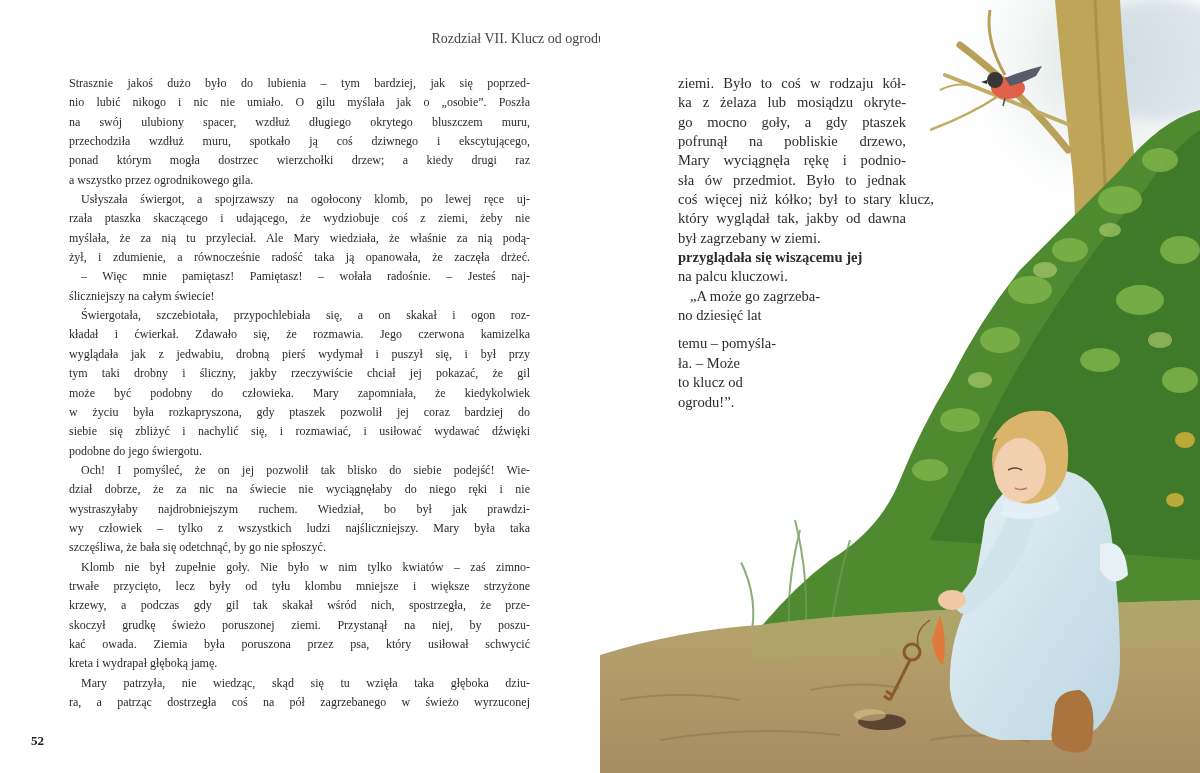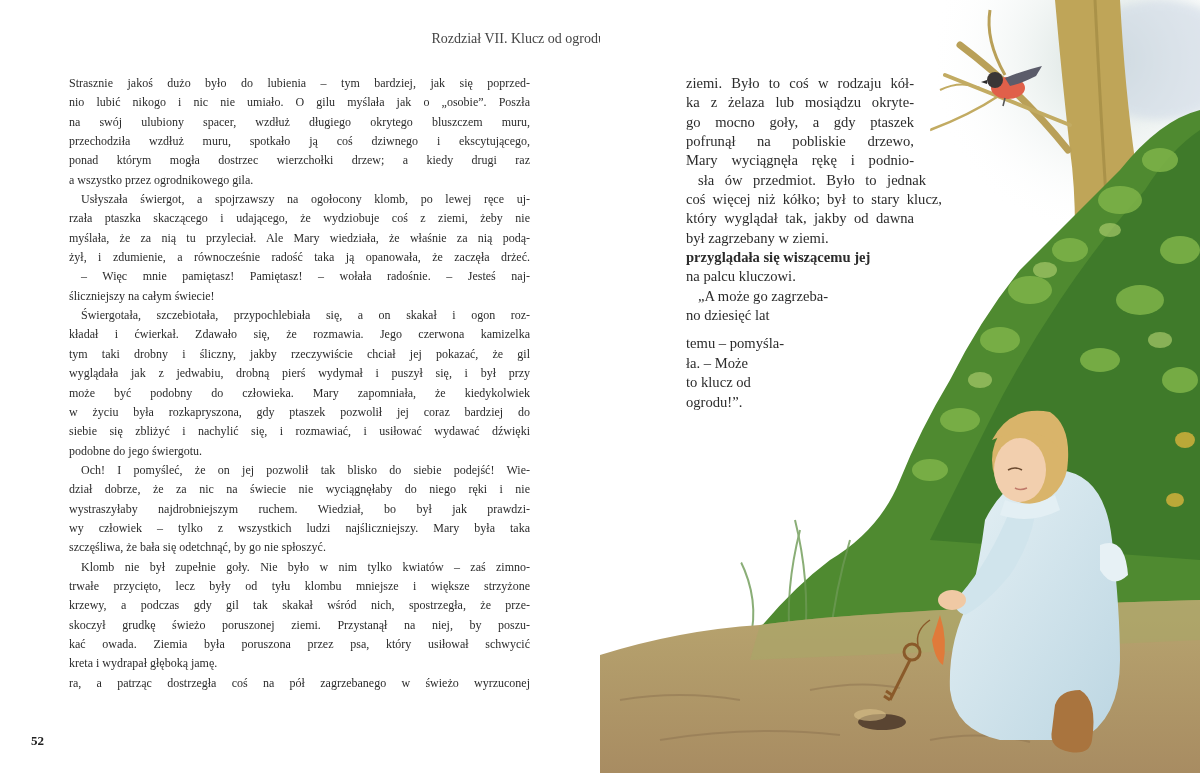--- a/index.html
+++ b/index.html
@@ -26,21 +26,21 @@
     font-size: 12px; line-height: 19.35px;
   }
   .body-left .line, .body-right .line {
     display: block; white-space: nowrap; text-align: justify; text-align-last: justify;
     height: 19.35px;
   }
   .body-left .line.last, .body-right .line.last { text-align-last: left; }
   .body-left .line.indent, .body-right .line.indent { padding-left: 12px; }
 
   .body-right {
-    position: absolute; left: 86px; top: 74px;
+    position: absolute; left: 78px; top: 74px;
     font-size: 14.6px; line-height: 19.35px; z-index: 3;
   }
 
   
   .illustration { position: absolute; inset: 0; z-index: 1; }
   .illustration svg { position: absolute; left: 0; top: 0; }
 </style>
 </head>
 <body>
 
@@ -56,37 +56,38 @@
         <span class="line" style="width: 461px;">ponad którym mogła dostrzec wierzchołki drzew; a kiedy drugi raz</span>
         <span class="line last" style="width: 461px;">a wszystko przez ogrodnikowego gila.</span>
         <span class="line indent" style="width: 449px;">Usłyszała świergot, a spojrzawszy na ogołocony klomb, po lewej ręce uj-</span>
         <span class="line" style="width: 461px;">rzała ptaszka skaczącego i udającego, że wydziobuje coś z ziemi, żeby nie</span>
         <span class="line" style="width: 461px; font-family: Liberation Serif, serif;">myślała, że za nią tu przyleciał. Ale Mary wiedziała, że właśnie za nią podą-</span>
         <span class="line" style="width: 461px;">żył, i zdumienie, a równocześnie radość taka ją opanowała, że zaczęła drżeć.</span>
         <span class="line indent" style="width: 449px;">– Więc mnie pamiętasz! Pamiętasz! – wołała radośnie. – Jesteś naj-</span>
         <span class="line last" style="width: 461px;">śliczniejszy na całym świecie!</span>
         <span class="line indent" style="width: 449px;">Świergotała, szczebiotała, przypochlebiała się, a on skakał i ogon roz-</span>
         <span class="line" style="width: 461px;">kładał i ćwierkał. Zdawało się, że rozmawia. Jego czerwona kamizelka</span>
+        <span class="line" style="width: 461px;">wyglądała jak z jedwabiu, drobną pierś wydymał i puszył się, i był przy</span>
         <span class="line" style="width: 461px;">tym taki drobny i śliczny, jakby rzeczywiście chciał jej pokazać, że gil</span>
-        <span class="line" style="width: 461px;">wyglądała jak z jedwabiu, drobną pierś wydymał i puszył się, i był przy</span>
         <span class="line" style="width: 461px;">może być podobny do człowieka. Mary zapomniała, że kiedykolwiek</span>
         <span class="line" style="width: 461px;">w życiu była rozkapryszona, gdy ptaszek pozwolił jej coraz bardziej do</span>
         <span class="line" style="width: 461px;">siebie się zbliżyć i nachylić się, i rozmawiać, i usiłować wydawać dźwięki</span>
         <span class="line last" style="width: 461px;">podobne do jego świergotu.</span>
         <span class="line indent" style="width: 449px;">Och! I pomyśleć, że on jej pozwolił tak blisko do siebie podejść! Wie-</span>
         <span class="line" style="width: 461px;">dział dobrze, że za nic na świecie nie wyciągnęłaby do niego ręki i nie</span>
         <span class="line" style="width: 461px;">wystraszyłaby najdrobniejszym ruchem. Wiedział, bo był jak prawdzi-</span>
         <span class="line" style="width: 461px;">wy człowiek – tylko z wszystkich ludzi najśliczniejszy. Mary była taka</span>
         <span class="line last" style="width: 461px;">szczęśliwa, że bała się odetchnąć, by go nie spłoszyć.</span>
         <span class="line indent" style="width: 449px;">Klomb nie był zupełnie goły. Nie było w nim tylko kwiatów – zaś zimno-</span>
         <span class="line" style="width: 461px;">trwałe przycięto, lecz były od tyłu klombu mniejsze i większe strzyżone</span>
         <span class="line" style="width: 461px;">krzewy, a podczas gdy gil tak skakał wśród nich, spostrzegła, że prze-</span>
         <span class="line" style="width: 461px;">skoczył grudkę świeżo poruszonej ziemi. Przystanął na niej, by poszu-</span>
         <span class="line" style="width: 461px;">kać owada. Ziemia była poruszona przez psa, który usiłował schwycić</span>
         <span class="line last" style="width: 461px;">kreta i wydrapał głęboką jamę.</span>
+        <span class="line indent" style="width: 449px;">Mary patrzyła, nie wiedząc, skąd się tu wzięła taka głęboka dziu-</span>
         <span class="line" style="width: 461px;">ra, a patrząc dostrzegła coś na pół zagrzebanego w świeżo wyrzuconej</span>
       </div>
     <div class="page-number">52</div>
   </div>
 
   <div class="page-right">
     <div class="illustration">
       <svg width="600" height="773" viewBox="0 0 600 773" xmlns="http://www.w3.org/2000/svg">
         <defs>
           <radialGradient id="skyG" cx="70%" cy="20%" r="60%">
@@ -203,21 +204,21 @@
 
         <path d="M0 0 L330 0 Q350 120 300 220 Q250 330 230 420 Q200 520 120 580 Q60 620 0 640Z" fill="#ffffff"></path>
       </svg>
     </div>
     <div class="body-right" id="right-body">
         <span class="line" style="width: 228px;">ziemi. Było to coś w rodzaju kół-</span>
         <span class="line" style="width: 228px;">ka z żelaza lub mosiądzu okryte-</span>
         <span class="line" style="width: 228px;">go mocno goły, a gdy ptaszek</span>
         <span class="line" style="width: 228px;">pofrunął na pobliskie drzewo,</span>
         <span class="line" style="width: 228px;">Mary wyciągnęła rękę i podnio-</span>
-        <span class="line" style="width: 228px; margin-left: 12px;">sła ów przedmiot. Było to jednak</span>
+        <span class="line" style="width: 228px;">sła ów przedmiot. Było to jednak</span>
         <span class="line" style="width: 256px;">coś więcej niż kółko; był to stary klucz,</span>
         <span class="line" style="width: 228px;">który wyglądał tak, jakby od dawna</span>
         <span class="line last" style="width: 228px;">był zagrzebany w ziemi.</span>
         <span class="line last" style="width: 200px; font-weight: bold;">przyglądała się wiszącemu jej</span>
         <span class="line last" style="width: 200px;">na palcu kluczowi.</span>
         <span class="line indent last" style="width: 148px;">„A może go zagrzeba-</span>
         <span class="line last" style="width: 160px;">no dziesięć lat</span>
         <span class="line last" style="width: 160px; margin-top: 9px;">temu – pomyśla-</span>
         <span class="line last" style="width: 160px;">ła. – Może</span>
         <span class="line last" style="width: 160px;">to klucz od</span>

